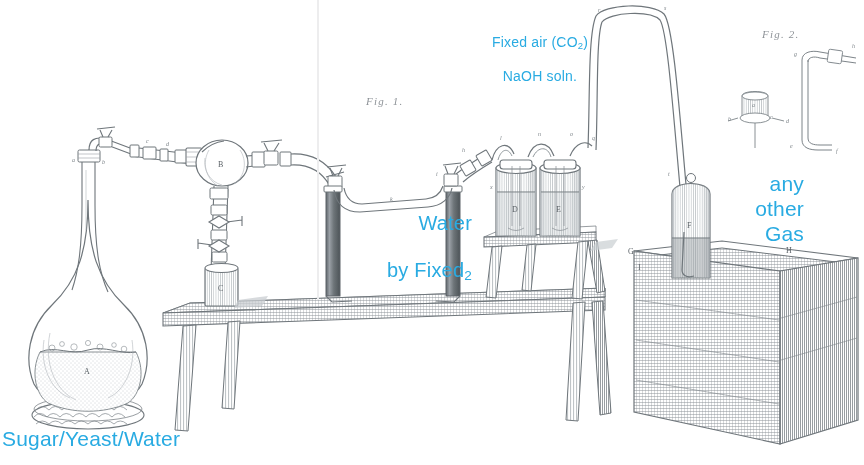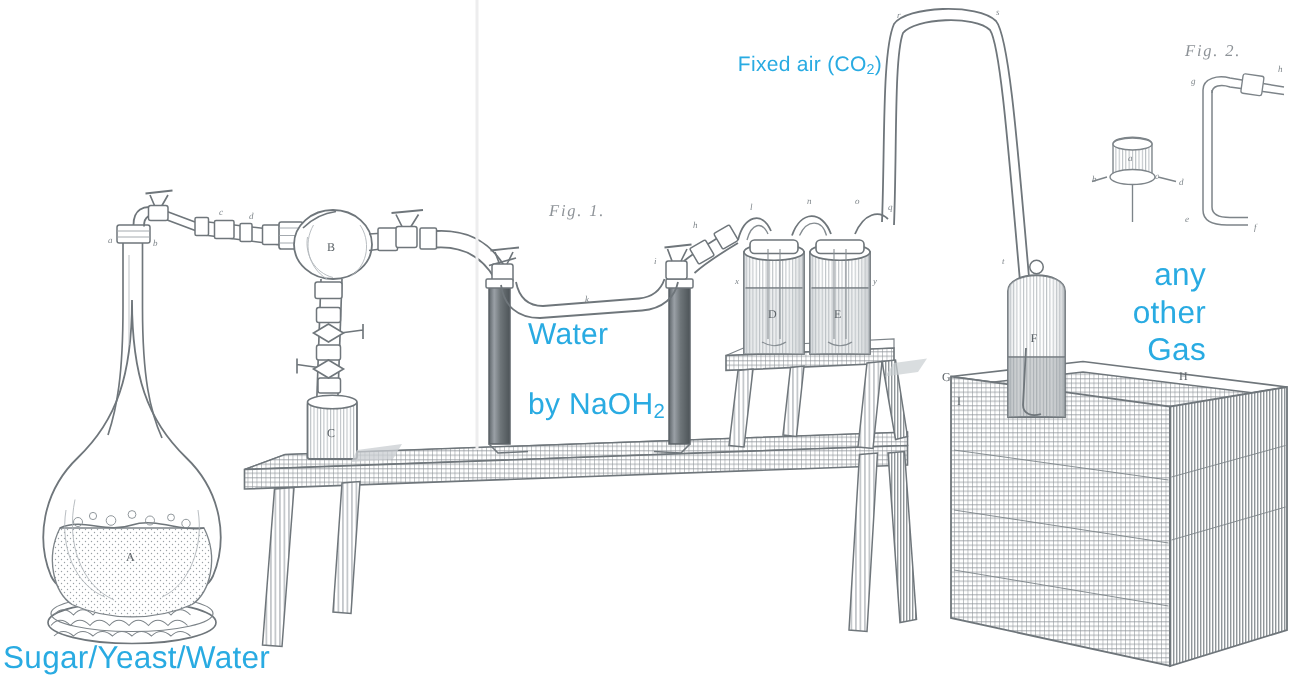--- a/index.html
+++ b/index.html
@@ -42,21 +42,21 @@
     left: 432px;
     top: 34px;
     width: 216px;
     text-align: center;
     font-size: 14px;
   }
   #anno-cacl2 {
     left: 352px;
     top: 212px;
     width: 120px;
-    text-align: left;
+    text-align: right;
     font-size: 20px;
   }
   #anno-gas {
     left: 722px;
     top: 172px;
     width: 82px;
     text-align: right;
     font-size: 21px;
   }
   #anno-sugar {
@@ -66,22 +66,22 @@
     text-align: center;
   }
   .figlabel {
     position: absolute;
     font-family: "Liberation Serif", serif;
     font-style: italic;
     font-size: 11px;
     color: #8e9398;
     letter-spacing: 1.2px;
   }
-  #fig1 { left: 366px; top: 95px; margin-top: 40px; }
-  #fig2 { left: 762px; top: 28px; margin-left: 28px; }
+  #fig1 { left: 366px; top: 95px; }
+  #fig2 { left: 762px; top: 28px; }
 </style>
 </head>
 <body>
 
 <div id="stage">
 
   <svg id="plate" viewBox="0 0 864 465" xmlns="http://www.w3.org/2000/svg">
     <defs>
 
       <pattern id="hatchV" width="3" height="3" patternUnits="userSpaceOnUse">
@@ -424,21 +424,21 @@
       <text class="small-letter" x="790" y="148">e</text>
       <text class="small-letter" x="836" y="153">f</text>
     </g>
 
     <path d="M318 0 L318 300" stroke="#ededee" stroke-width="2" fill="none"></path>
   </svg>
 
   <div class="figlabel" id="fig1">Fig. 1.</div>
   <div class="figlabel" id="fig2">Fig. 2.</div>
 
-  <div class="anno" id="anno-co2"><span><span>Fixed air (CO</span><sub>2</sub><span>)</span></span><br><br></div>
-
-  <div class="anno" id="anno-cacl2"><span>Water</span><br><br><span><span>by NaOH</span><sub>2</sub></span></div>
+  <div class="anno" id="anno-co2"><span><span>Fixed air (CO</span><sub>2</sub><span>)</span></span><br><br><span>NaOH soln.</span></div>
+
+  <div class="anno" id="anno-cacl2"><span>Water</span><br><br><span><span>by Fixed</span><sub>2</sub></span></div>
 
   <div class="anno" id="anno-gas"><span>any</span><br><span>other</span><br><span>Gas</span></div>
 
   <div class="anno" id="anno-sugar">Sugar/Yeast/Water</div>
 
 </div>
 
 </body></html>

